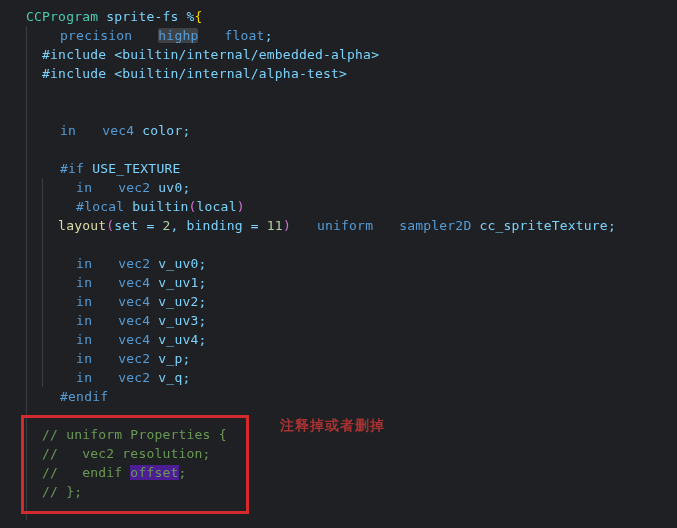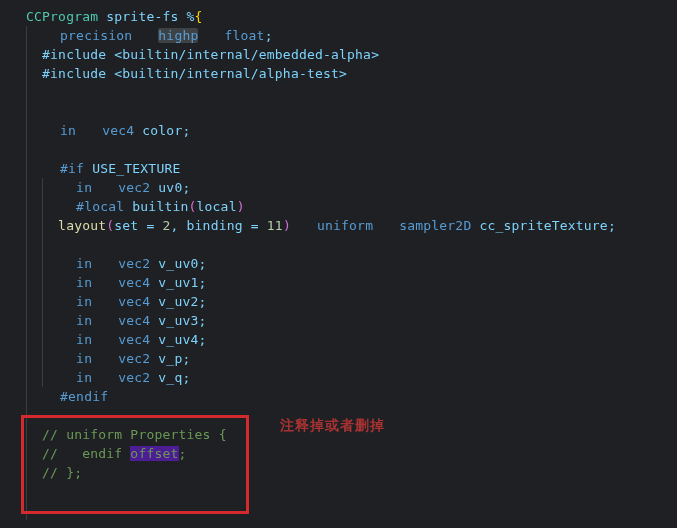--- a/index.html
+++ b/index.html
@@ -62,19 +62,20 @@
       <div class="line"><span class="c-text">    </span><span class="c-keyword">in</span><span class="c-text"> </span><span class="c-keyword">vec2</span><span class="c-text"> v_uv0;</span></div>
       <div class="line"><span class="c-text">    </span><span class="c-keyword">in</span><span class="c-text"> </span><span class="c-keyword">vec4</span><span class="c-text"> v_uv1;</span></div>
       <div class="line"><span class="c-text">    </span><span class="c-keyword">in</span><span class="c-text"> </span><span class="c-keyword">vec4</span><span class="c-text"> v_uv2;</span></div>
       <div class="line"><span class="c-text">    </span><span class="c-keyword">in</span><span class="c-text"> </span><span class="c-keyword">vec4</span><span class="c-text"> v_uv3;</span></div>
       <div class="line"><span class="c-text">    </span><span class="c-keyword">in</span><span class="c-text"> </span><span class="c-keyword">vec4</span><span class="c-text"> v_uv4;</span></div>
       <div class="line"><span class="c-text">    </span><span class="c-keyword">in</span><span class="c-text"> </span><span class="c-keyword">vec2</span><span class="c-text"> v_p;</span></div>
       <div class="line"><span class="c-text">    </span><span class="c-keyword">in</span><span class="c-text"> </span><span class="c-keyword">vec2</span><span class="c-text"> v_q;</span></div>
       <div class="line"><span class="c-text">  </span><span class="c-keyword">#endif</span></div>
       <div class="line">&nbsp;</div>
       <div class="line"><span class="c-text">  </span><span class="c-comment">// uniform Properties {</span></div>
+      <div class="line"><span class="c-text">  </span><span class="c-comment">//   vec2 resolution;</span></div>
       <div class="line"><span class="c-text">  </span><span class="c-comment">//   endif </span><span class="c-comment hl-find">offset</span><span class="c-comment">;</span></div>
       <div class="line"><span class="c-text">  </span><span class="c-comment">// };</span></div>
       <div class="line">&nbsp;</div>
     </div>
   <div class="ann-box"></div>
   <div class="ann-text">注释掉或者删掉</div>
 </div>
 
 </body></html>

